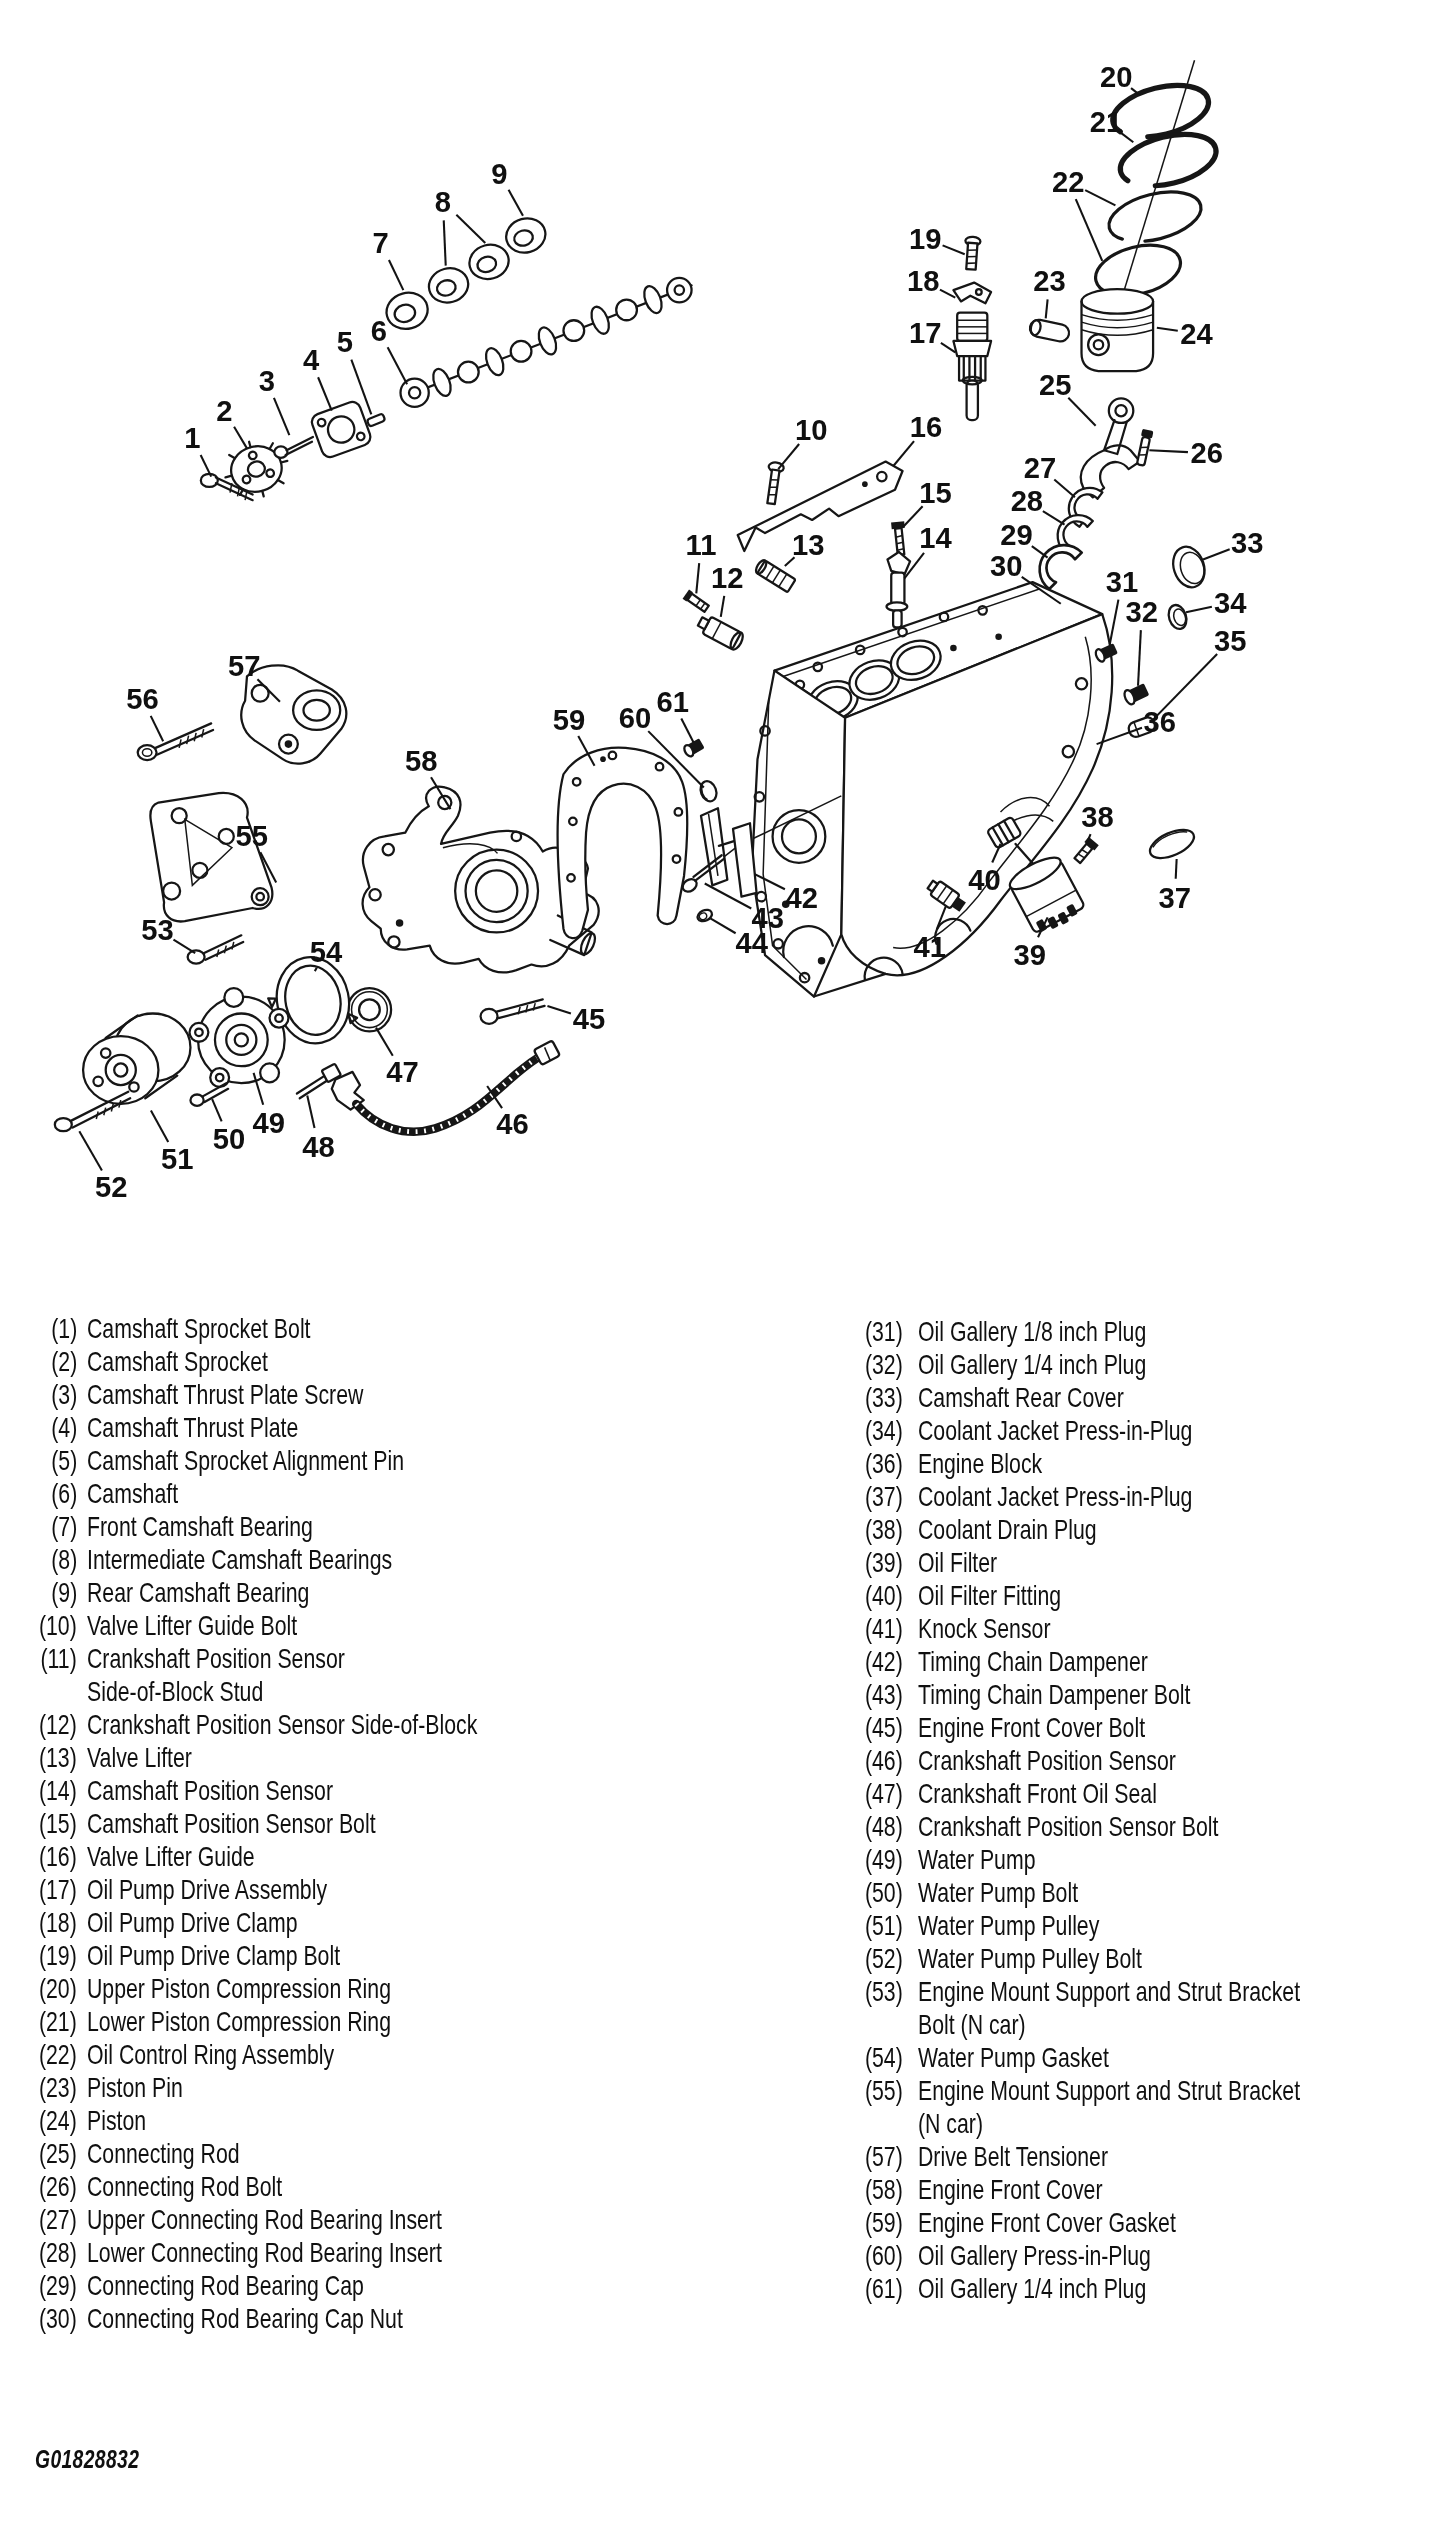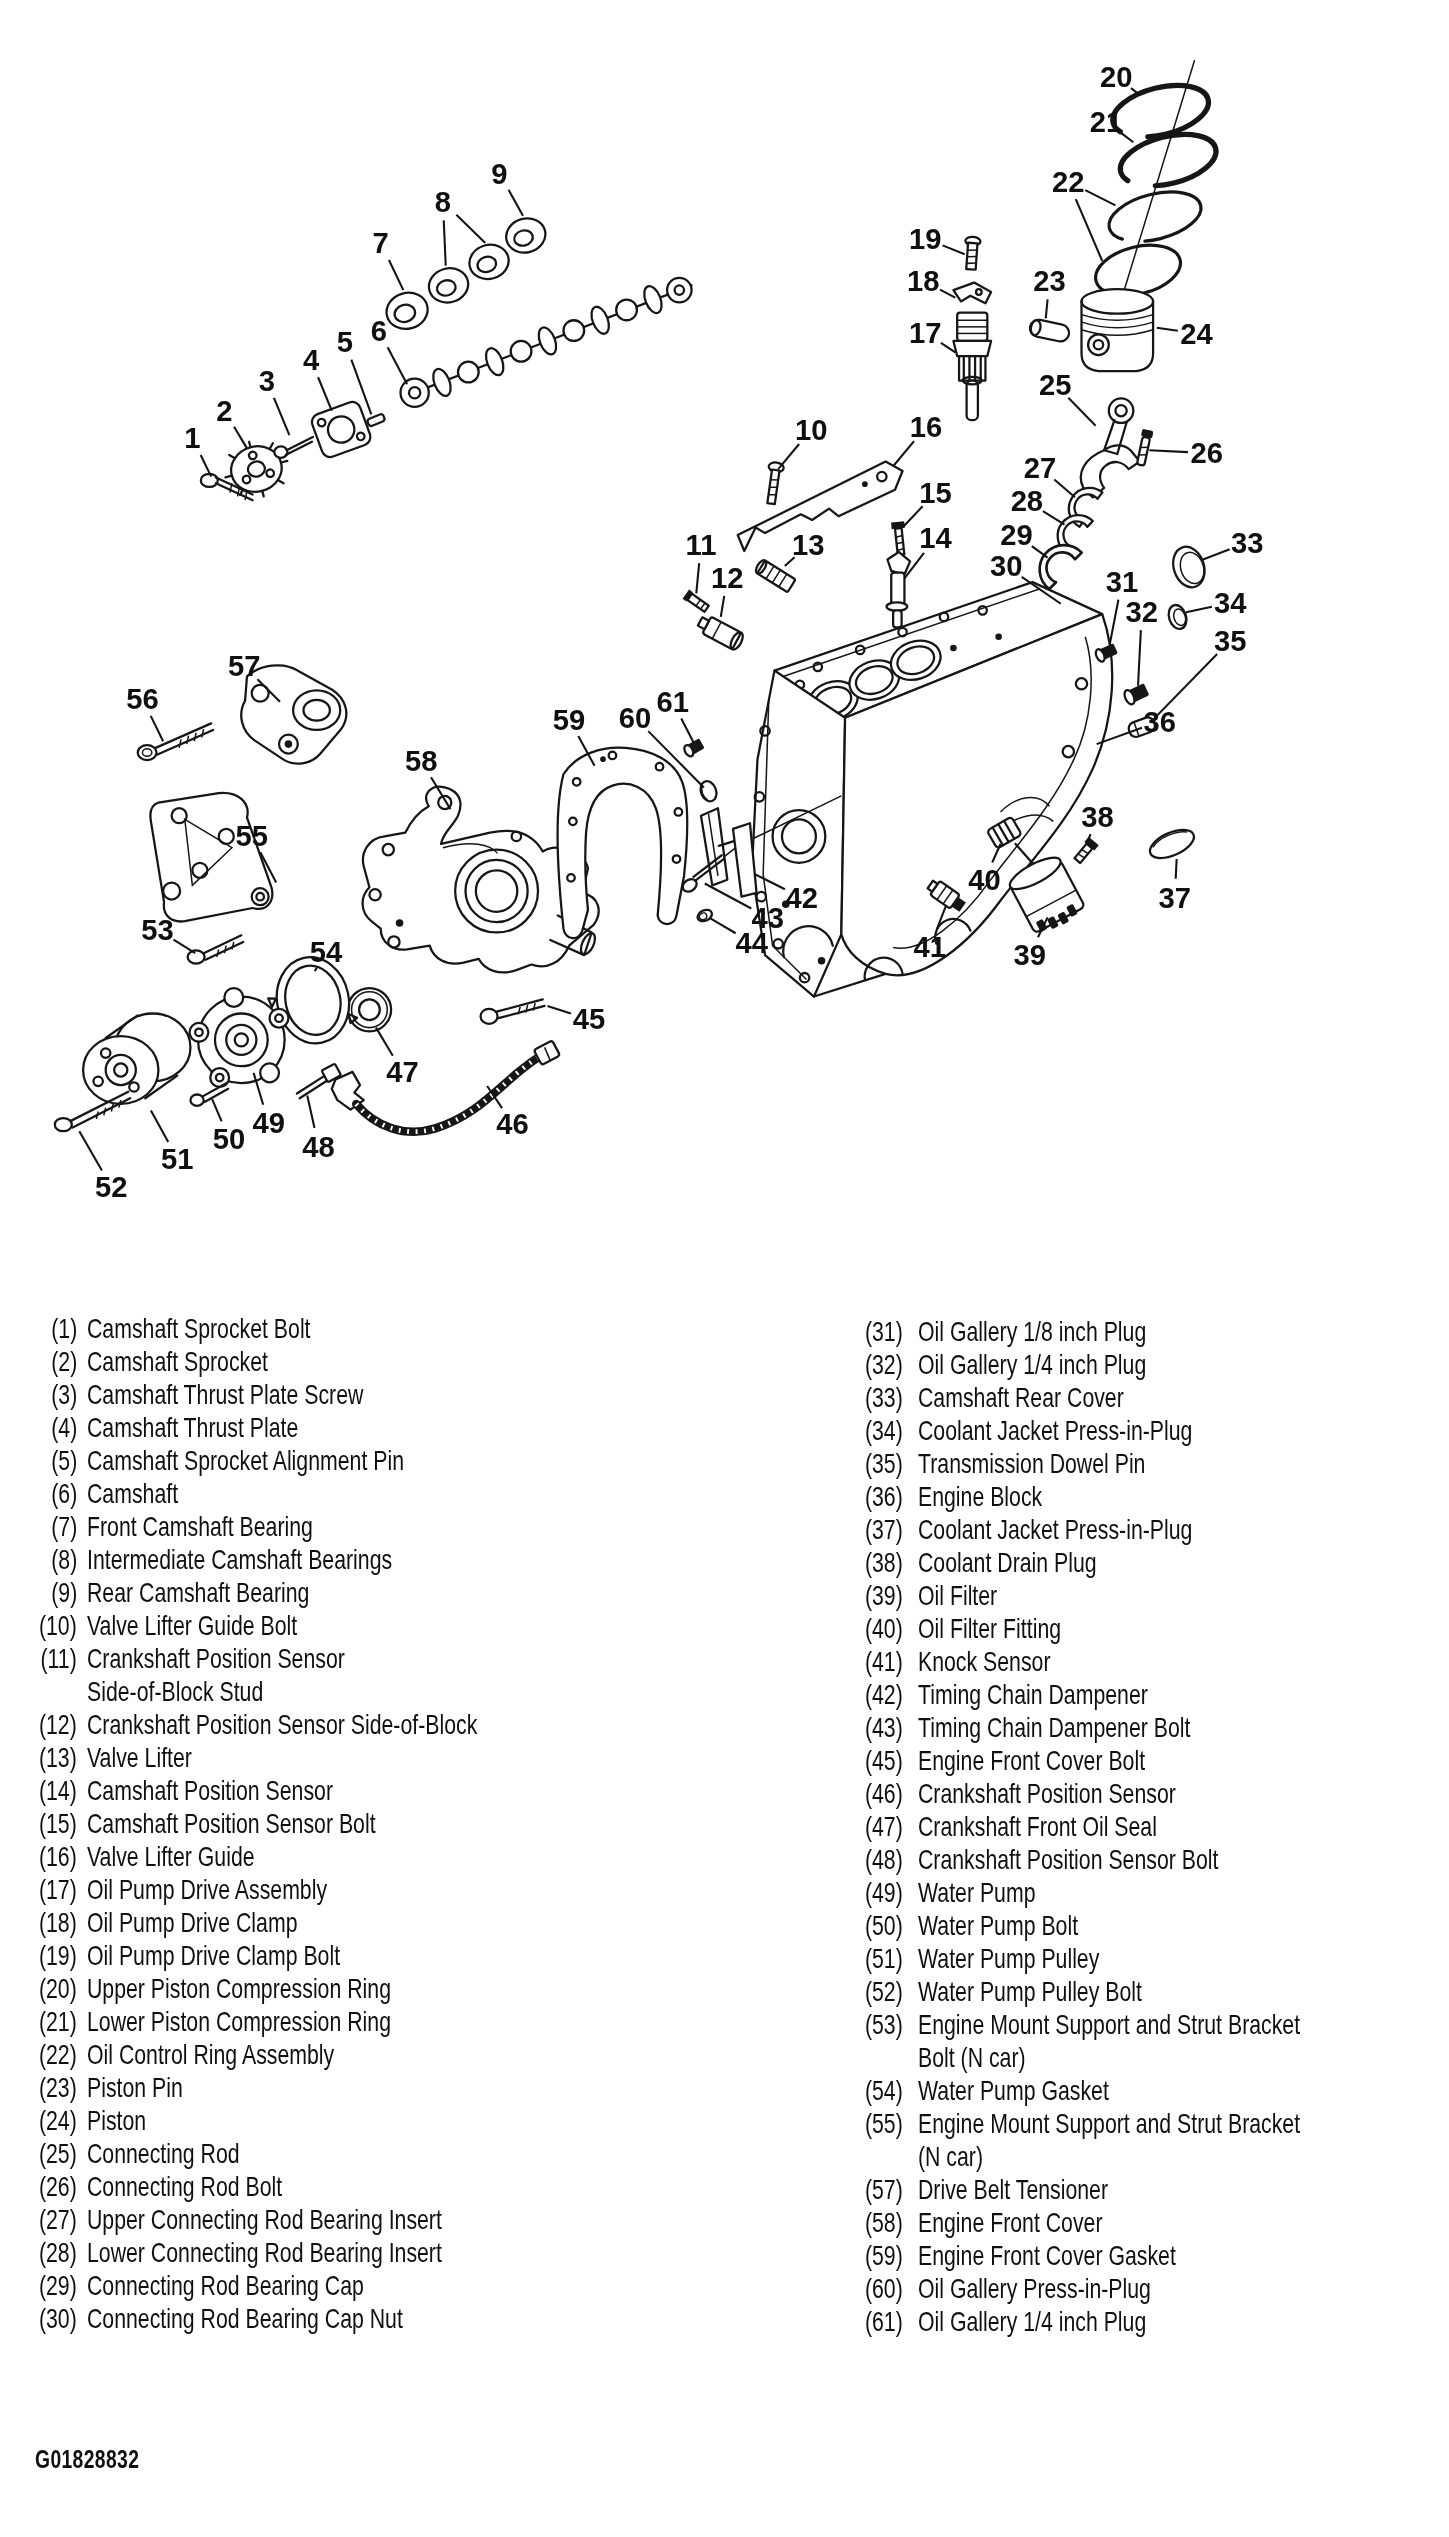--- a/index.html
+++ b/index.html
@@ -16,21 +16,21 @@
   .col{position:absolute;font-size:28px;line-height:33px;white-space:nowrap;}
   .row{display:flex;}
   .num{width:60px;text-align:right;flex:none;}
   .colR .num{width:55px;}
   .lbl{margin-left:10.4px;}
   .colR .lbl{margin-left:15px;}
   .sx{display:inline-block;transform:scaleX(0.76);transform-origin:0 50%;}
   .num .sx{transform-origin:100% 50%;}
   #colL{left:17px;top:1312px;}
   #colR{left:848px;top:1315px;}
-  .gcode{position:absolute;left:35px;top:2445px;font-size:25.4px;font-weight:bold;letter-spacing:0.5px;}
+  .gcode{position:absolute;left:35px;top:2445px;font-size:25.4px;font-weight:bold;letter-spacing:0.5px;font-style:italic;}
 </style>
 </head>
 <body>
 
 <div id="page">
 
   <svg id="diagram" width="1450" height="1281" viewBox="0 0 1539 1360" xmlns="http://www.w3.org/2000/svg">
 
     <g>
       <ellipse class="partw" cx="222" cy="510" rx="9" ry="7"></ellipse>
@@ -930,26 +930,20 @@
           <div><span class="sx">Camshaft Rear Cover</span></div>
         </span>
       </div>
       <div class="row">
         <span class="num"><span class="sx">(34)</span></span>
         <span class="lbl">
           <div><span class="sx">Coolant Jacket Press-in-Plug</span></div>
         </span>
       </div>
       <div class="row">
-        <span class="num"><span class="sx">(35)</span></span>
-        <span class="lbl">
-          <div><span class="sx">Transmission Dowel Pin</span></div>
-        </span>
-      </div>
-      <div class="row">
         <span class="num"><span class="sx">(36)</span></span>
         <span class="lbl">
           <div><span class="sx">Engine Block</span></div>
         </span>
       </div>
       <div class="row">
         <span class="num"><span class="sx">(37)</span></span>
         <span class="lbl">
           <div><span class="sx">Coolant Jacket Press-in-Plug</span></div>
         </span>

